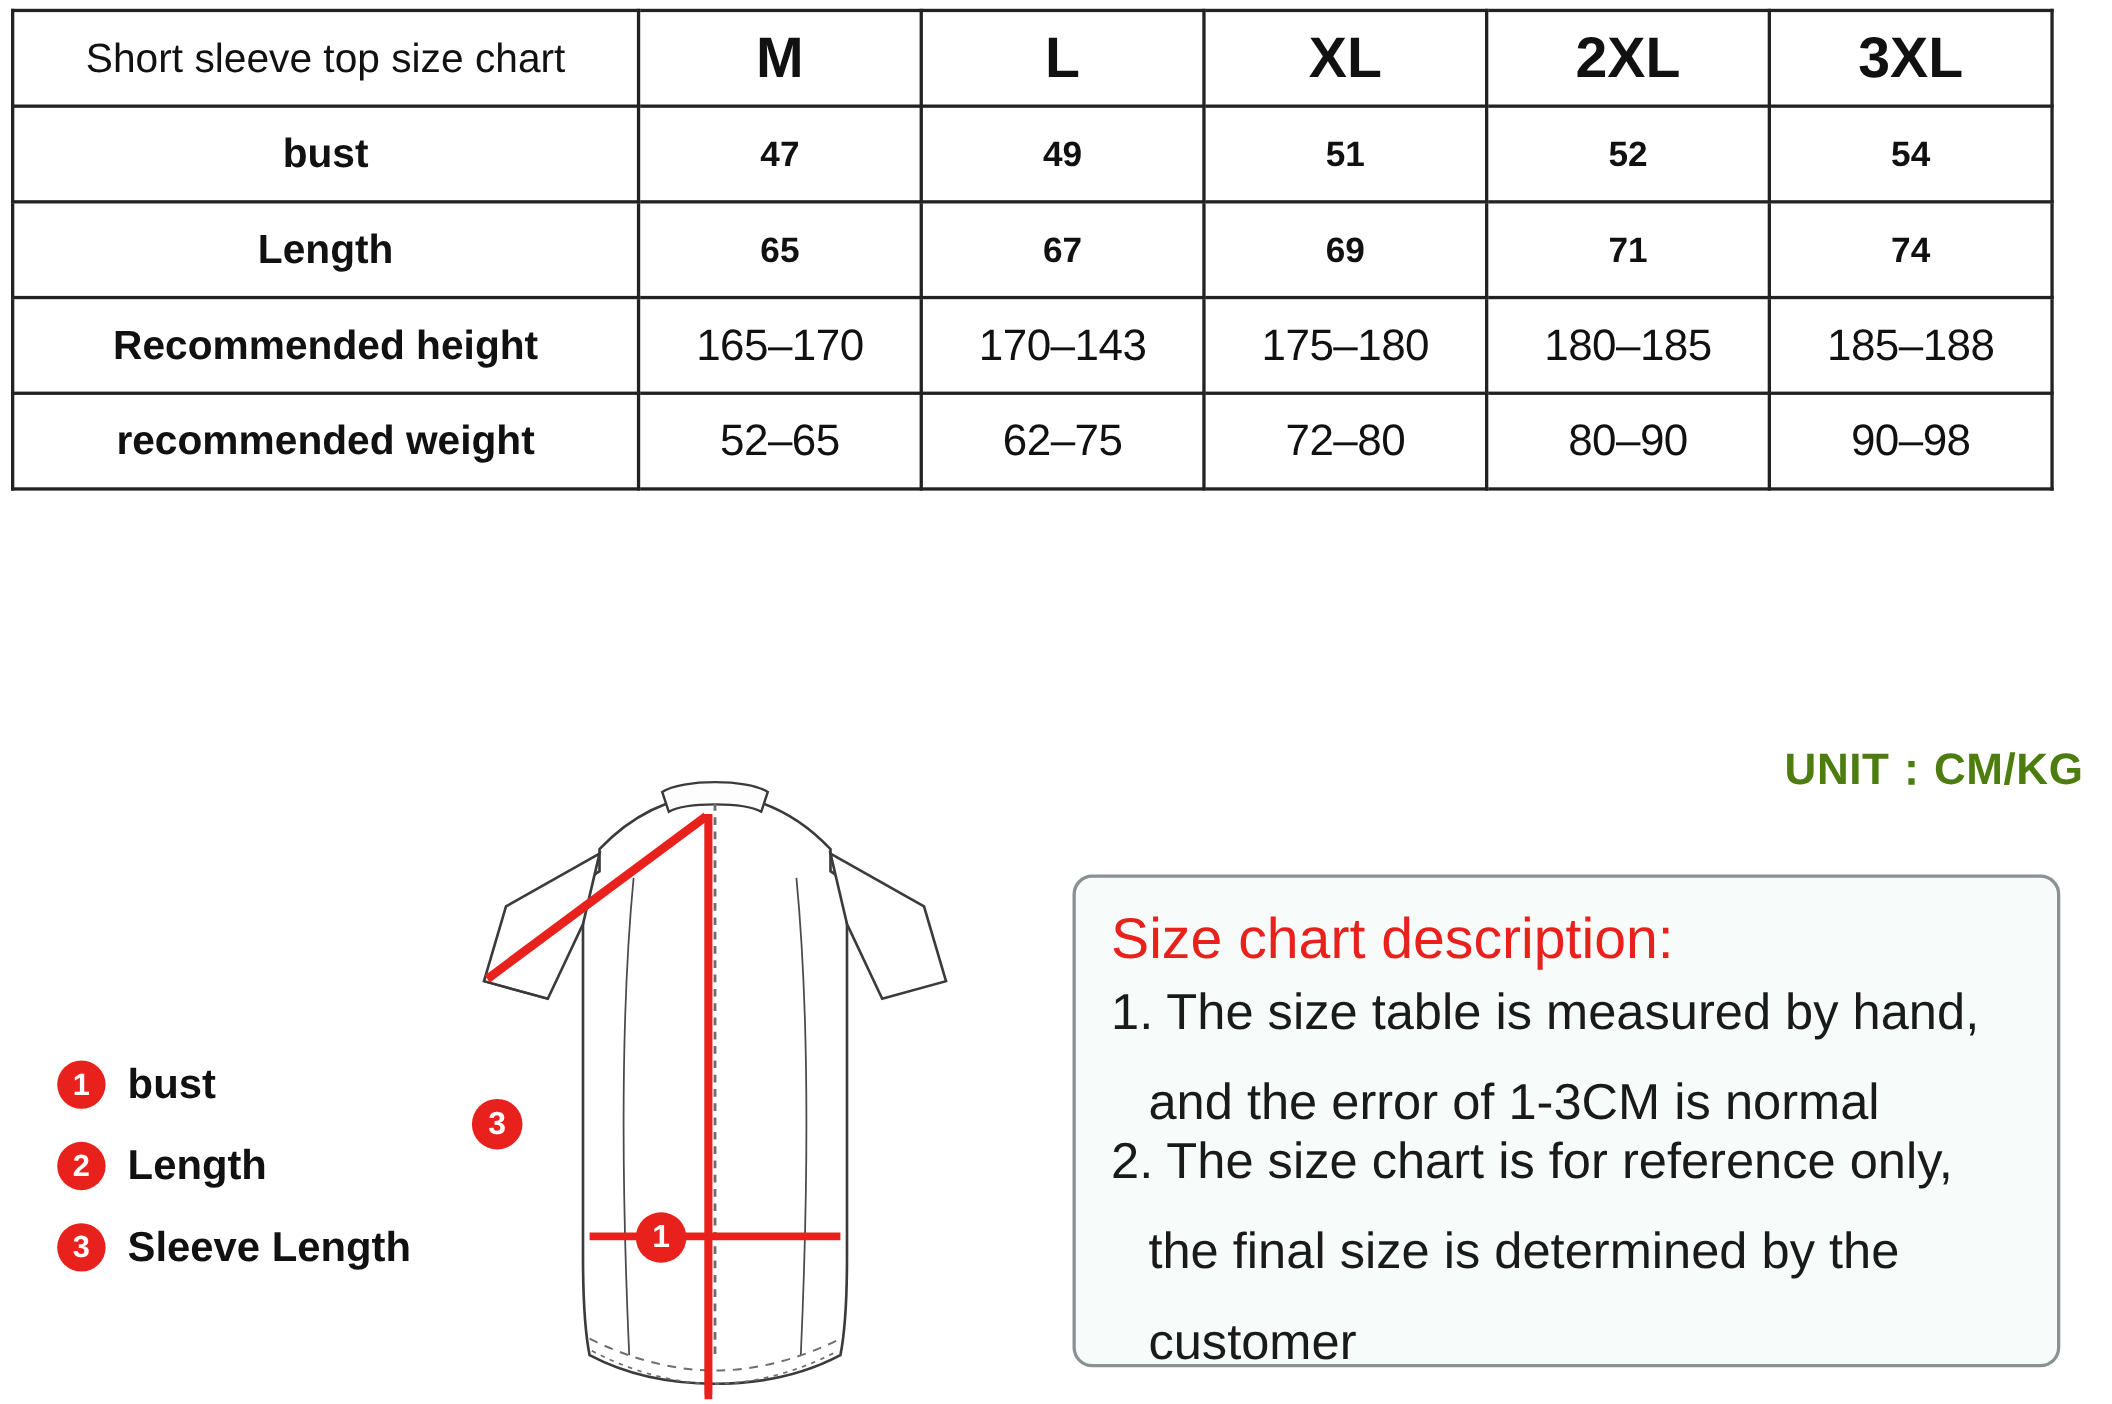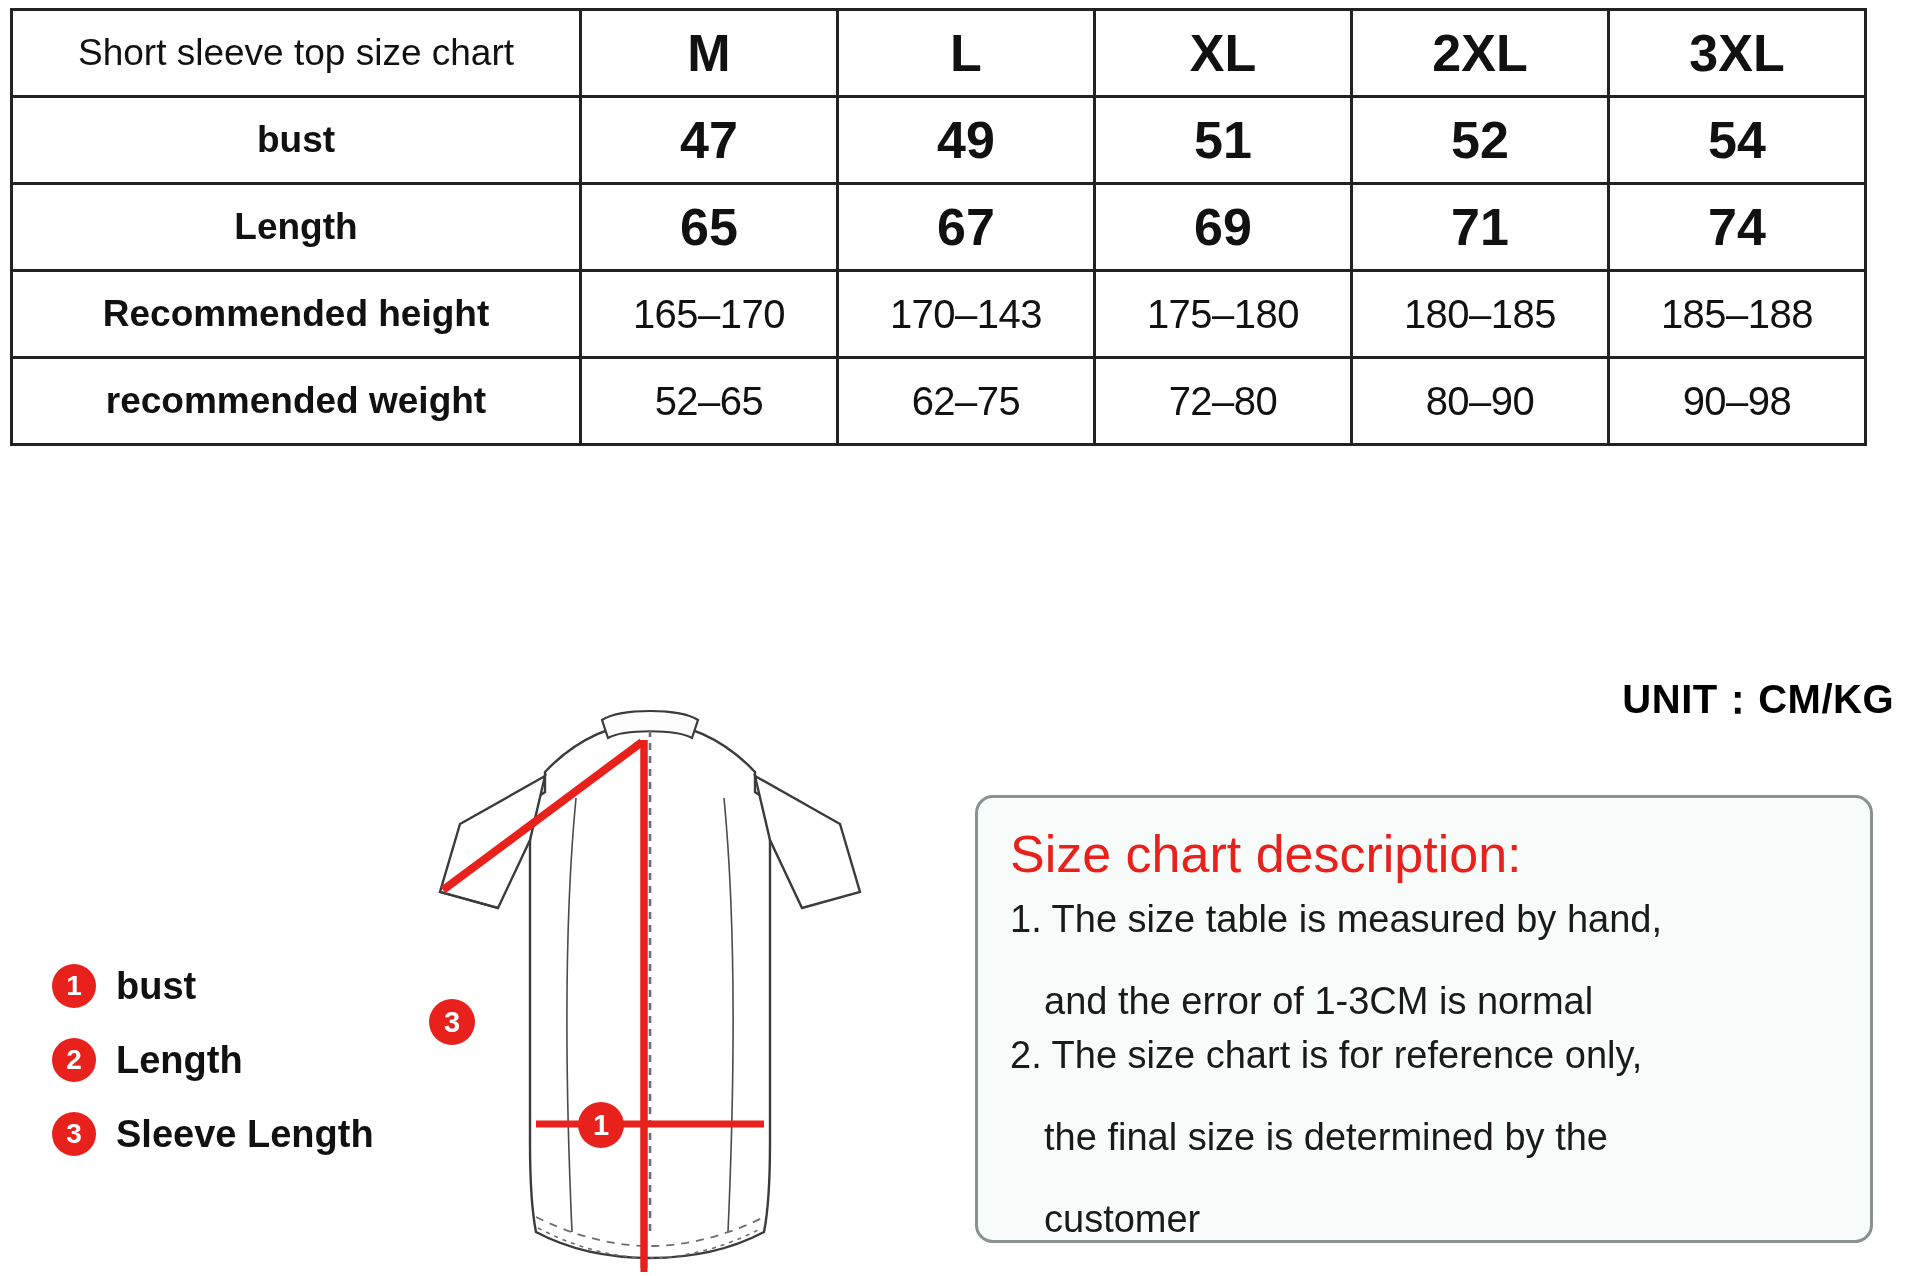--- a/index.html
+++ b/index.html
@@ -50,35 +50,35 @@
   }
   .hdr-size {
     font-size: 52px;
     font-weight: bold;
   }
   .row-label {
     font-size: 37px;
     font-weight: bold;
   }
   .cell-val {
-    font-size: 52px;
+    font-size: 32px;
     font-weight: bold;
   }
   .cell-range {
     font-size: 40px;
     font-weight: normal;
     letter-spacing: -0.5px;
   }
 
   
   .unit {
     position: absolute;
     right: 26px;
     top: 672px;
-    color: #000000;
+    color: #4d7c0f;
     font-size: 40px;
     font-weight: bold;
     letter-spacing: 0.5px;
   }
 
   
   .legend {
     position: absolute;
     left: 52px;
     top: 955px;
@@ -149,21 +149,21 @@
     padding: 26px 30px 0 32px;
   }
   .desc-title {
     color: #e8211c;
     font-size: 52px;
     font-weight: 400;
     margin-bottom: 8px;
   }
   .desc-line {
     color: #1a1a1a;
-    font-size: 38px;
+    font-size: 46px;
     line-height: 54px;
     white-space: pre;
   }
   .desc-line.indent {
     padding-left: 34px;
     margin-top: 28px;
   }
 </style>
 </head>
 <body>

